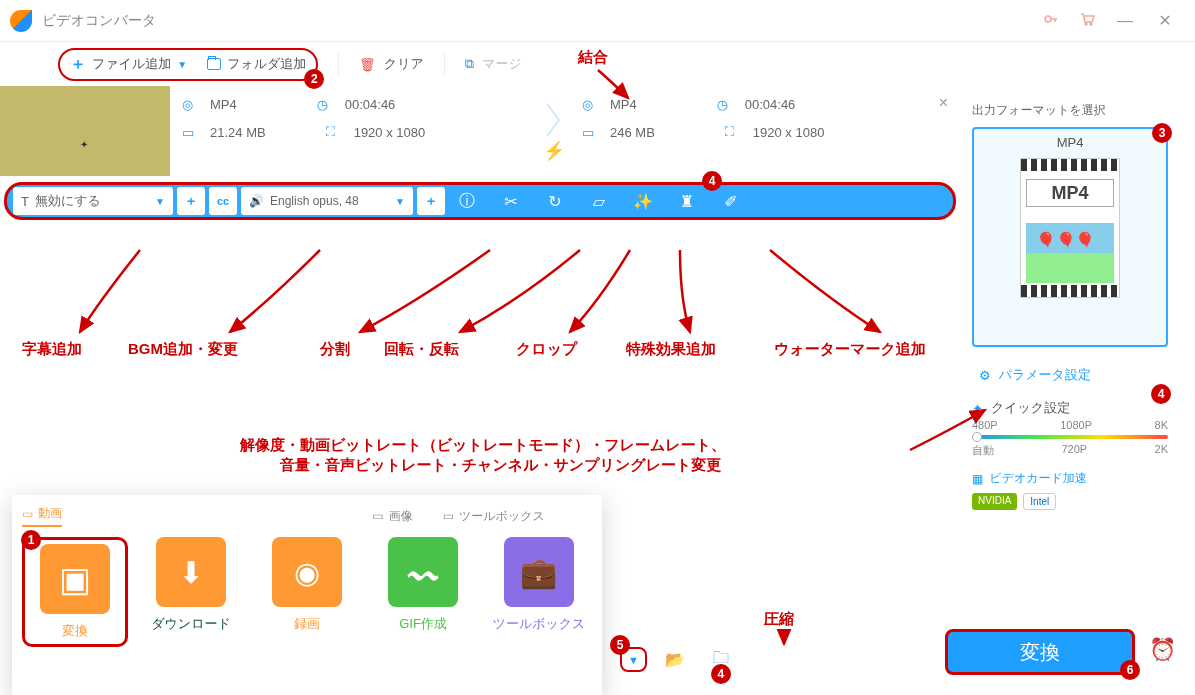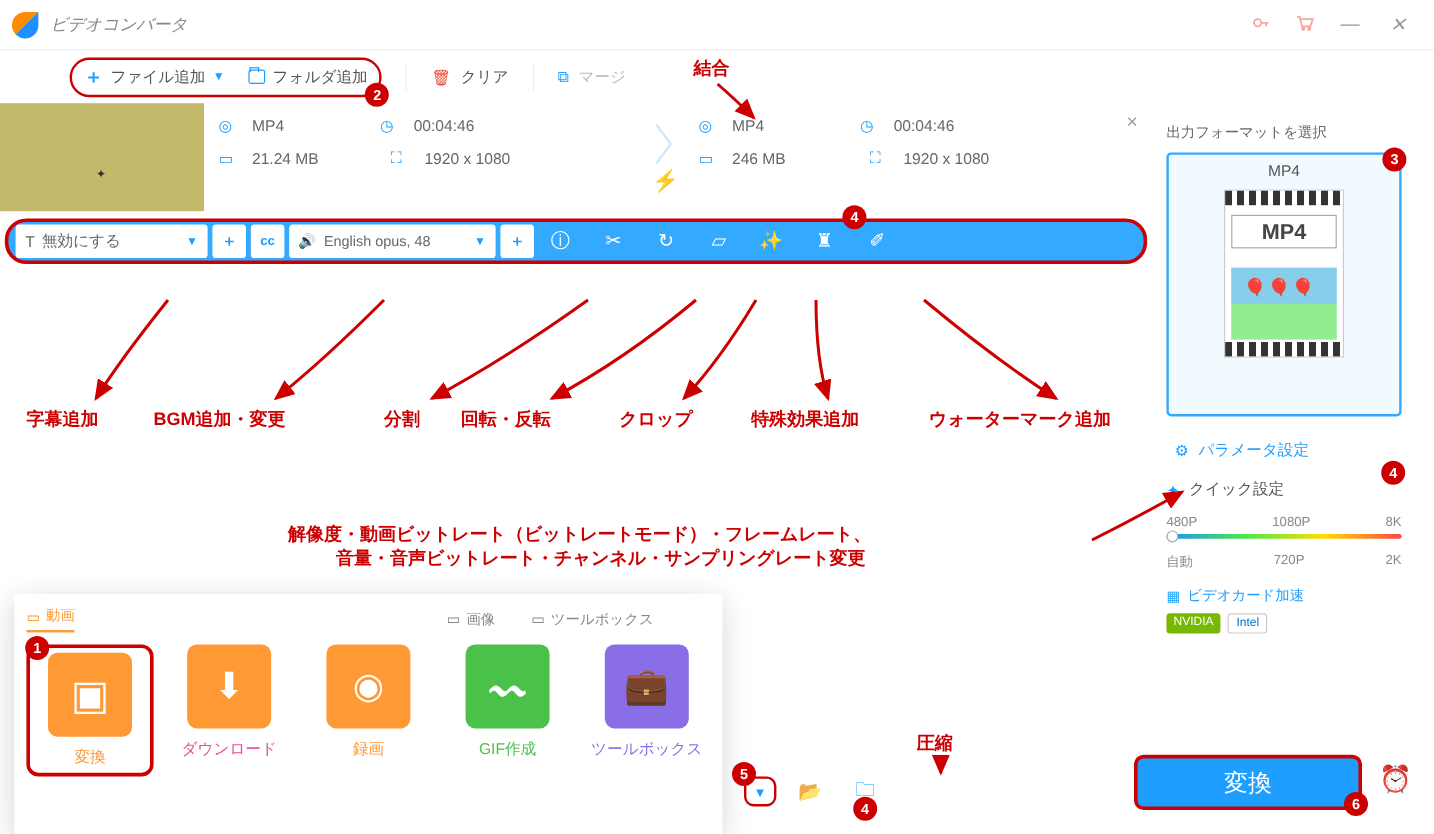--- a/index.html
+++ b/index.html
@@ -1,18 +1,18 @@
 <!DOCTYPE html>
 <html><head>
 <meta charset="utf-8">
 <style>
 * { margin: 0; padding: 0; box-sizing: border-box; font-family: "Meiryo", "Yu Gothic", sans-serif; }
 body { width: 1195px; height: 695px; background: #fff; position: relative; overflow: hidden; font-size: 13px; color: #555; }
 
-.titlebar { height: 42px; display: flex; align-items: center; padding: 0 10px; border-bottom: 1px solid #eee; font-style: italic; }
+.titlebar { height: 42px; display: flex; align-items: center; padding: 0 10px; border-bottom: 1px solid #eee; }
 .logo { width: 22px; height: 22px; background: linear-gradient(135deg,#ff8c00 50%,#1e90ff 50%); border-radius: 50% 0 50% 50%; margin-right: 10px; }
 .title { color: #888; font-size: 14px; flex: 1; }
 .titlebar .ti { width: 36px; text-align: center; color: #bbb; font-size: 14px; cursor: pointer; }
 .key-icon svg, .cart-icon svg { stroke: #f5a8a0; }
 .titlebar .win { color: #999; font-size: 16px; width: 40px; text-align: center; }
 
 .toolbar { height: 44px; display: flex; align-items: center; padding: 0 10px; }
 .file-add-group { border: 2px solid #cc0000; border-radius: 18px; padding: 4px 10px; display: flex; align-items: center; gap: 6px; position: relative; }
 .plus { color: #1e9eff; font-weight: bold; font-size: 16px; }
 .chev { color: #1e9eff; font-size: 10px; }
@@ -57,21 +57,21 @@
 .fmt-label { text-align: center; color: #555; }
 .fmt-img { width: 100px; height: 140px; margin: 8px auto; background: #fff; border: 1px solid #ccc; position: relative; }
 .fmt-img .mp4-bar { position: absolute; top: 20px; left: 5px; right: 5px; height: 28px; background: #fff; border: 1px solid #aaa; display: flex; align-items: center; justify-content: center; font-size: 18px; font-weight: bold; color: #444; }
 .fmt-img .film { position: absolute; top: 0; left: 0; right: 0; height: 12px; background: repeating-linear-gradient(90deg,#333 0 6px,#fff 6px 10px); }
 .fmt-img .film.b { top: auto; bottom: 0; }
 .fmt-img .balloon { position: absolute; bottom: 14px; left: 5px; right: 5px; height: 60px; background: linear-gradient(#87ceeb 50%, #90ee90 50%); }
 .fmt-img .balloon::after { content: "🎈🎈🎈"; position: absolute; font-size: 16px; left: 10px; top: 8px; }
 
 .param-btn { margin-top: 12px; padding: 6px; color: #1e9eff; font-size: 13px; border: 1px solid transparent; display: flex; align-items: center; gap: 8px; position: relative; }
 .quick { margin-top: 8px; font-size: 13px; color: #555; display: flex; align-items: center; gap: 8px; }
-.res-row { font-size: 11px; color: #888; margin-top: 12px; display: flex; justify-content: space-between; gap: 34px; }
+.res-row { font-size: 11px; color: #888; margin-top: 2px; display: flex; justify-content: space-between; gap: 34px; }
 .res-slider { height: 4px; background: linear-gradient(90deg,#1e90ff,#4ae84a,#ffdd00,#ff4444); border-radius: 2px; margin: 4px 0; position: relative; }
 .res-slider .knob { position: absolute; left: 0; top: -3px; width: 10px; height: 10px; background: #fff; border: 1px solid #aaa; border-radius: 50%; }
 .gpu-row { margin-top: 12px; font-size: 12px; color: #1e9eff; display: flex; align-items: center; gap: 6px; }
 .gpu-badges { margin-top: 6px; display: flex; gap: 6px; }
 .gpu-badges .nv { background: #76b900; color: #fff; font-size: 10px; padding: 2px 6px; border-radius: 3px; }
 .gpu-badges .intel { border: 1px solid #ccc; color: #0071c5; font-size: 10px; padding: 2px 6px; border-radius: 3px; }
 .convert-btn { width: 190px; height: 46px; background: #1e9eff; border: 3px solid #cc0000; border-radius: 8px; color: #fff; font-size: 20px; display: flex; align-items: center; justify-content: center; position: relative; }
 .cats { position: absolute; left: 12px; bottom: 0; width: 590px; height: 200px; background: #fff; box-shadow: 0 6px 24px rgba(0,0,0,0.18); padding: 10px; }
 .cats-tabs { display: flex; gap: 30px; font-size: 12px; color: #888; margin-bottom: 10px; }
 .cats-tabs .t { display: flex; align-items: center; gap: 5px; }
@@ -295,21 +295,21 @@
       </div>
   </div>
   <div class="cats-row">
     <div class="cat active">
       <div class="badge" style="left:-4px;top:-10px">1</div>
       <div class="cat-ic" style="background:#ff9933;color:#fff;font-size:34px">▣</div>
       <div class="cat-lbl" style="color:#ff9933">変換</div>
     </div>
     <div class="cat">
       <div class="cat-ic" style="background:#ff9933;color:#fff;font-size:30px">⬇</div>
-      <div class="cat-lbl" style="color:#ec4899">ダウンロード</div>
+      <div class="cat-lbl" style="color:#14532d">ダウンロード</div>
     </div>
     <div class="cat">
       <div class="cat-ic" style="background:#ff9933;color:#fff;font-size:30px">◉</div>
       <div class="cat-lbl" style="color:#ff9933">録画</div>
     </div>
     <div class="cat">
       <div class="cat-ic" style="background:#4ac24a;color:#fff;font-size:30px">〰</div>
       <div class="cat-lbl" style="color:#4ac24a">GIF作成</div>
     </div>
     <div class="cat">

